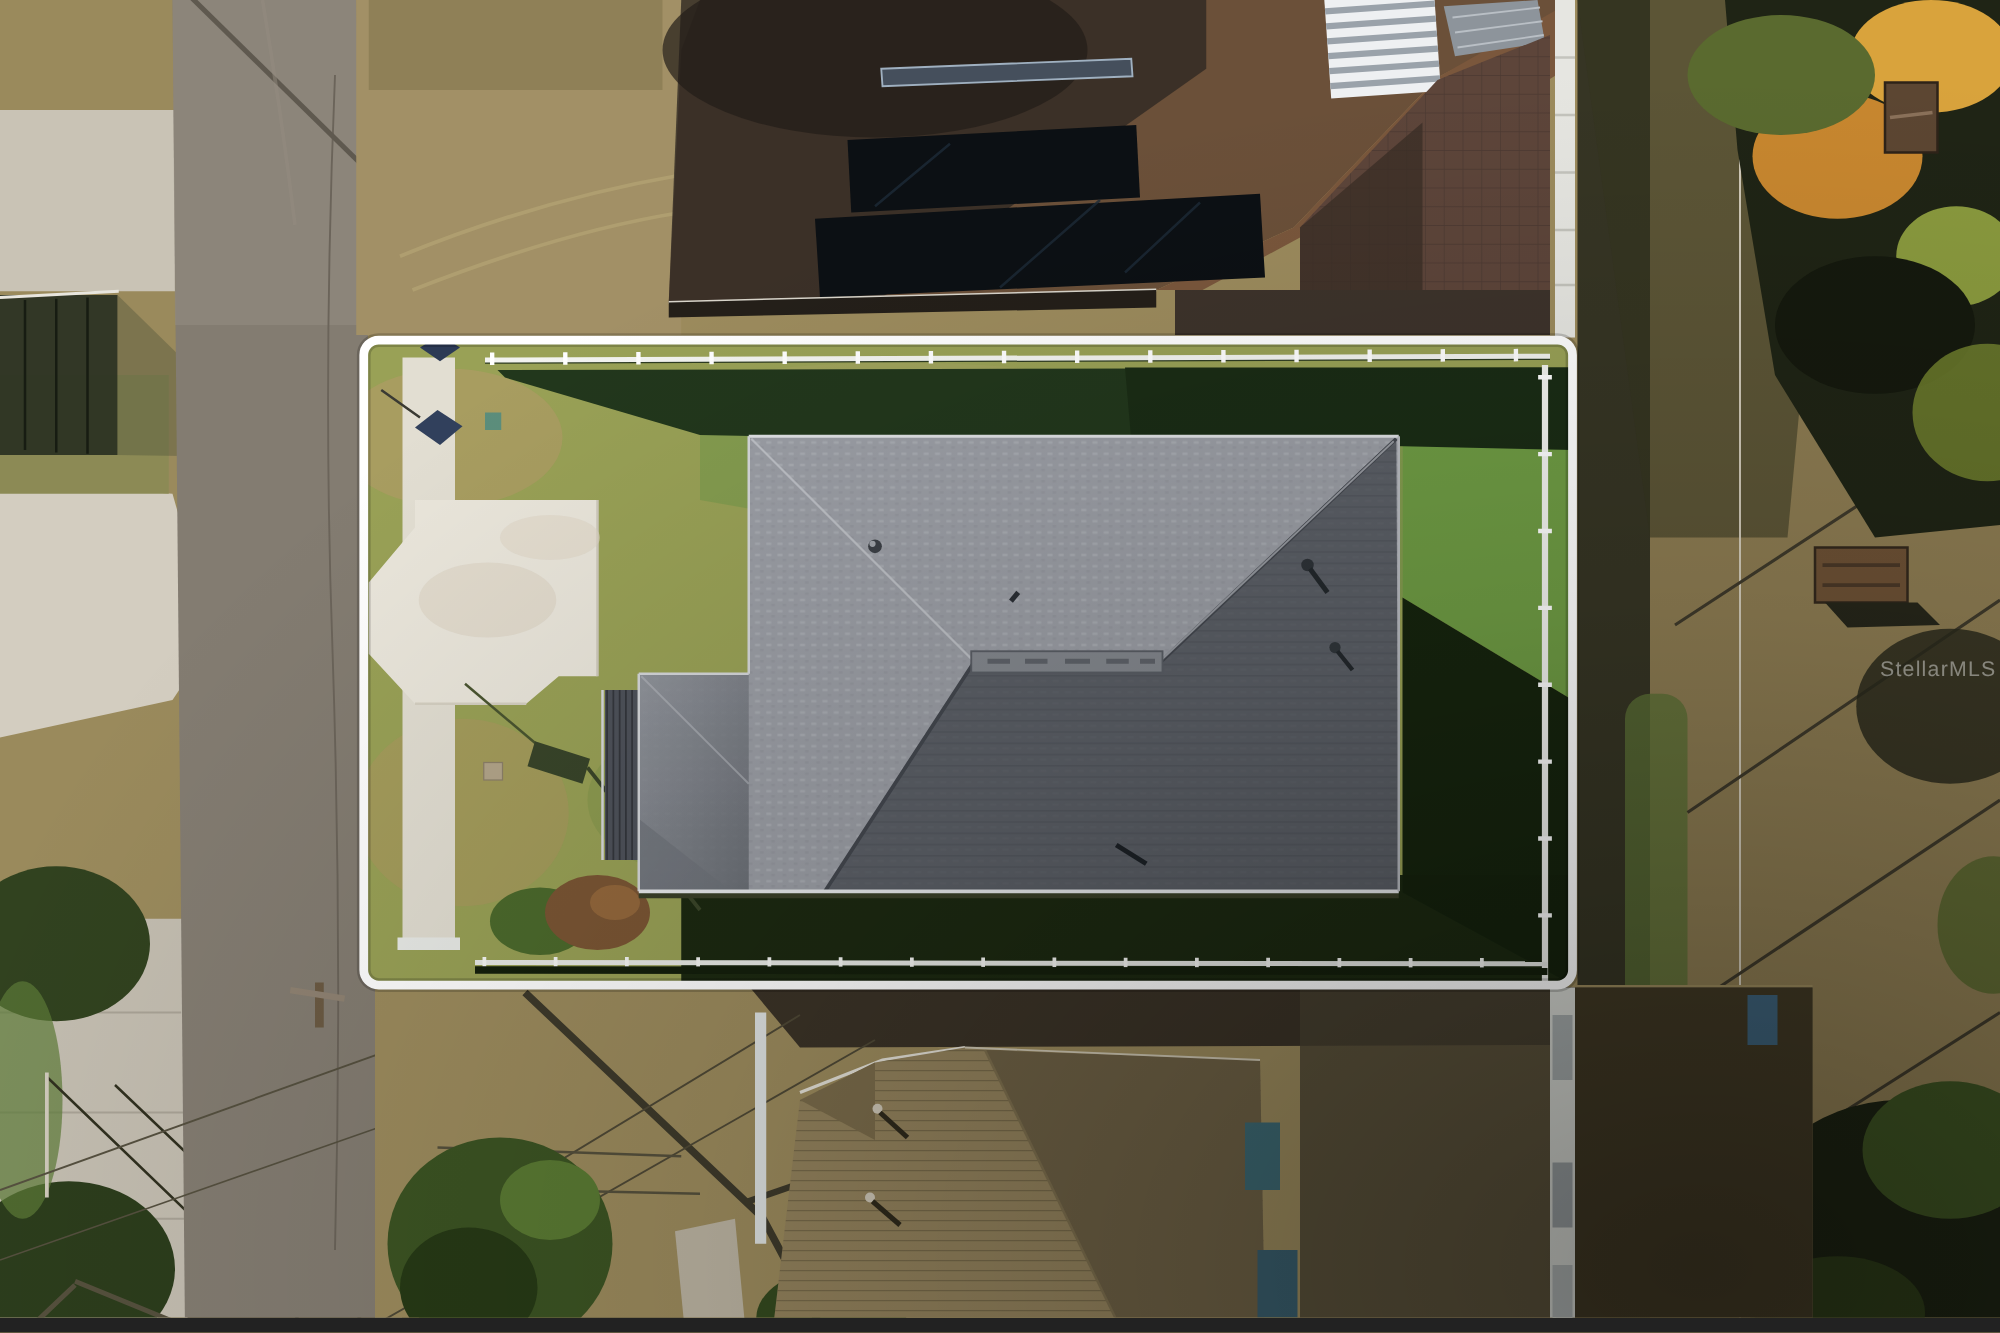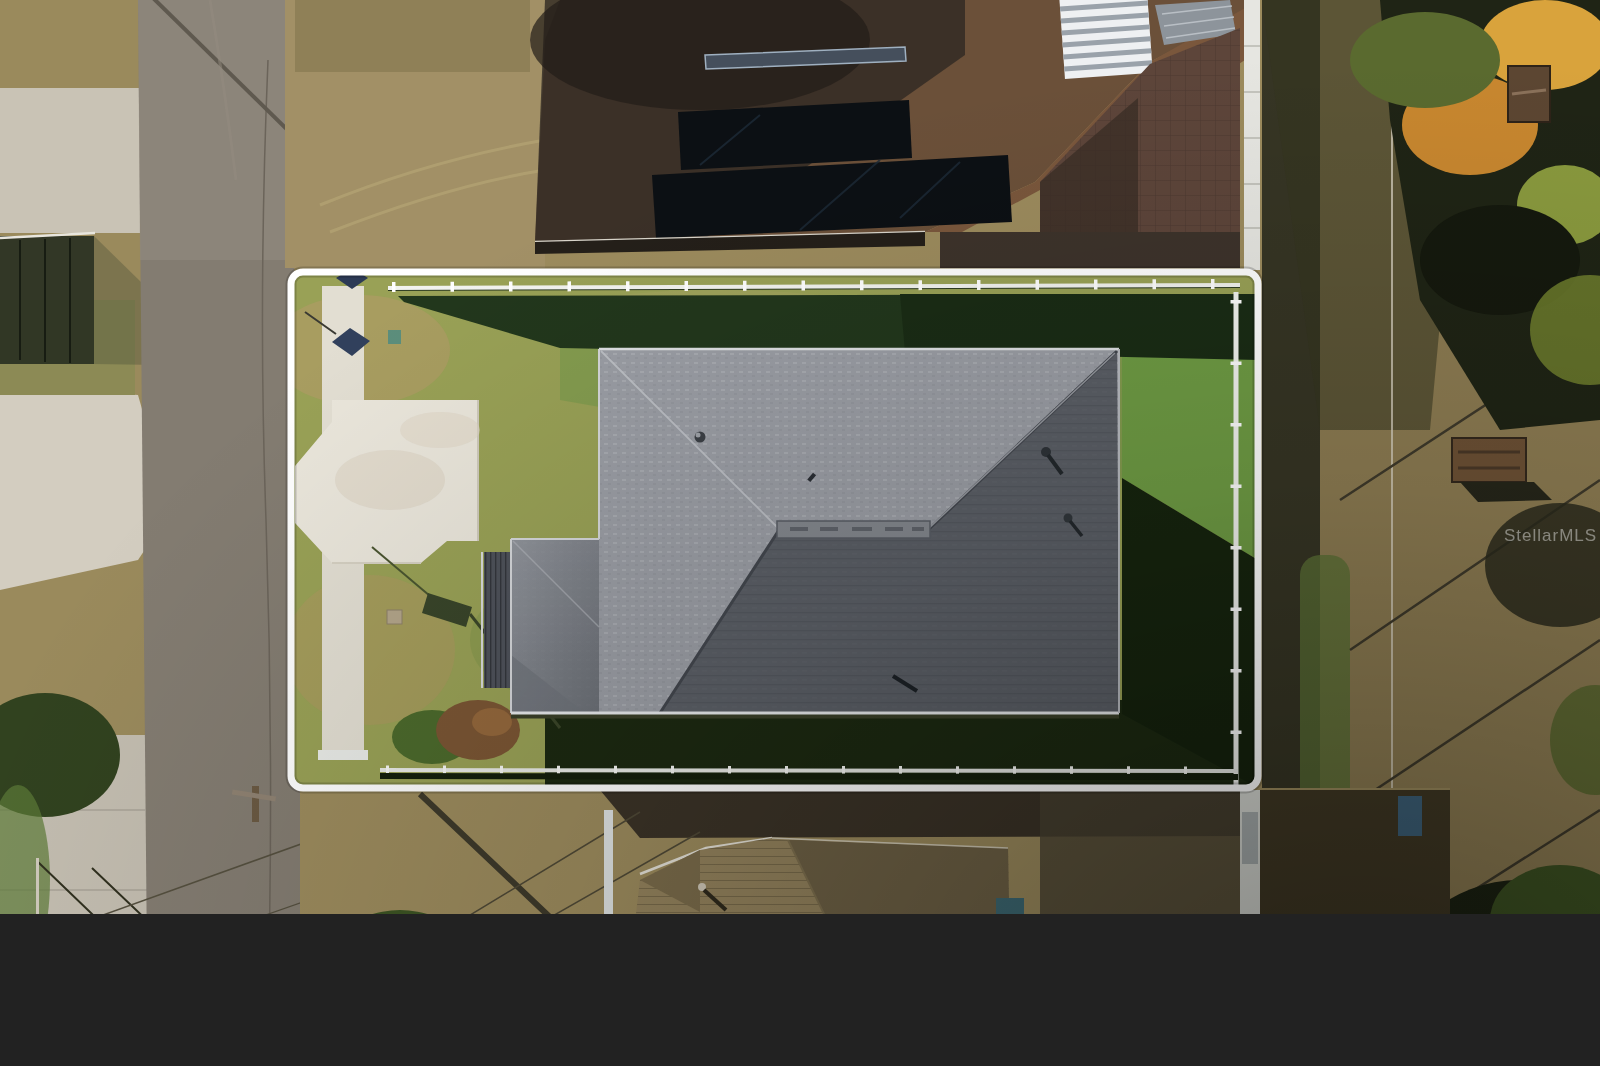--- a/index.html
+++ b/index.html
@@ -1,16 +1,16 @@
 <!DOCTYPE html>
 <html><head>
 <meta charset="utf-8">
 <style>
   html,body{margin:0;padding:0;background:#222;}
-  #stage{width:1600px;height:914px;position:relative;overflow:hidden;
+  #stage{width:1600px;height:1054px;position:relative;overflow:hidden;
          font-family:"Liberation Sans", sans-serif;}
   svg{display:block}
   text.watermark{font-family:"Liberation Sans", sans-serif;font-weight:300;
                  letter-spacing:1px;}
 </style>
 </head>
 <body>
 
 <div id="stage">
 <svg width="1600" height="1066" viewBox="0 0 1600 1066">

